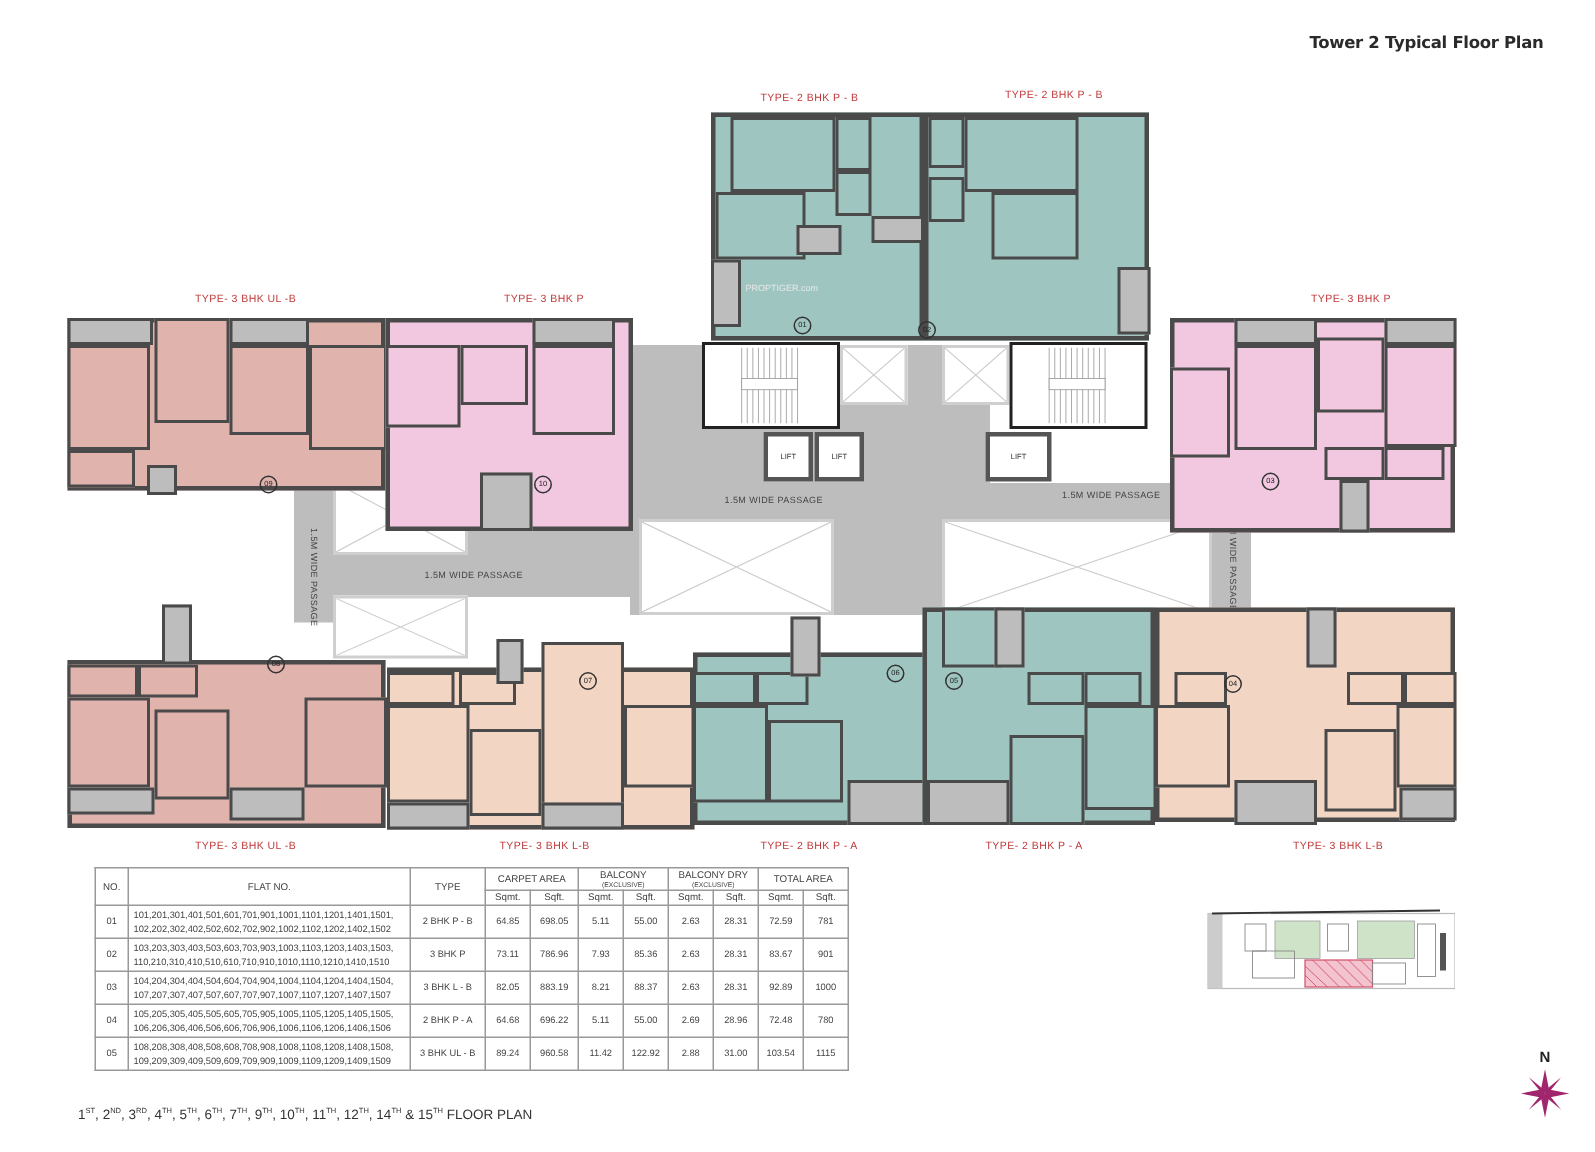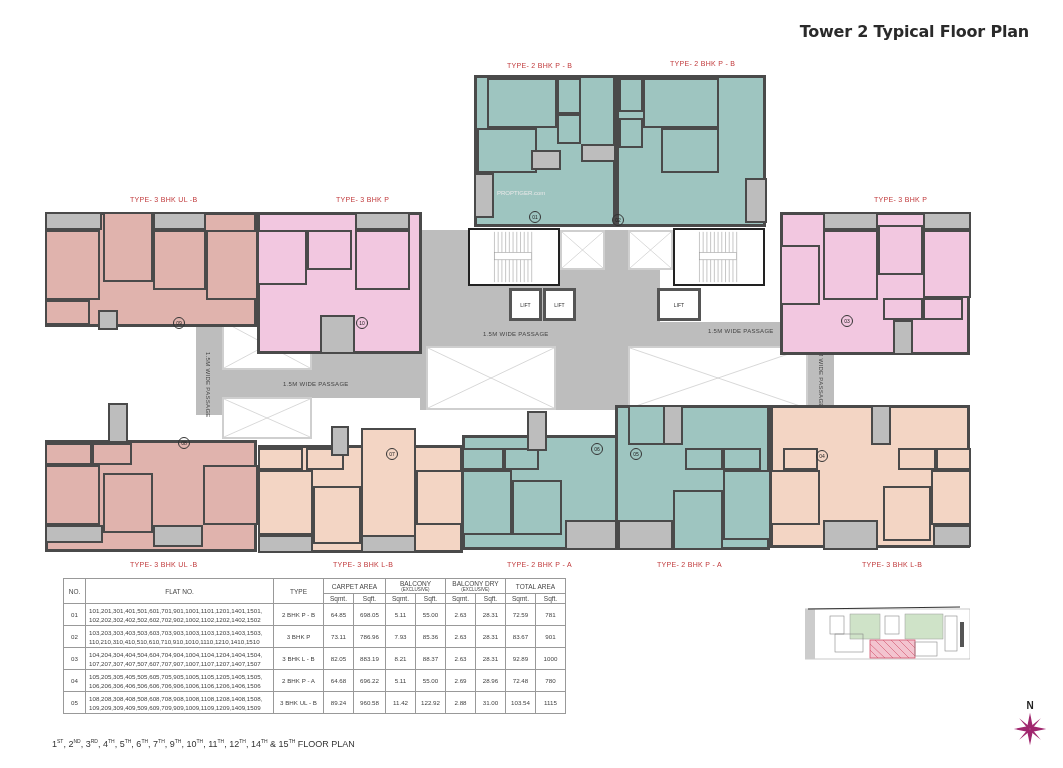--- a/index.html
+++ b/index.html
@@ -1,17 +1,17 @@
 <!DOCTYPE html>
 <html><head>
 <meta charset="utf-8">
 <style>
   * { box-sizing: border-box; margin: 0; padding: 0; }
   body { width: 1063px; height: 768px; background: #ffffff; position: relative; overflow: hidden; font-family: "Liberation Sans", sans-serif; color: #333; }
-  .title { position: absolute; top: 22px; right: 34px; font-size: 16px; font-weight: bold; color: #2a2a2a; font-family: "DejaVu Sans", sans-serif; letter-spacing: -0.2px; }
+  .title { position: absolute; top: 22px; right: 34px; font-size: 11px; font-weight: bold; color: #2a2a2a; font-family: "DejaVu Sans", sans-serif; letter-spacing: -0.2px; }
   .type-label { position: absolute; font-size: 7px; color: #c0393b; letter-spacing: 0.3px; white-space: nowrap; }
   .passage { position: absolute; background: #bdbdbd; }
   .passage-label { position: absolute; font-size: 6px; color: #444; white-space: nowrap; letter-spacing: 0.3px; }
   .vlabel { writing-mode: vertical-rl; }
   .void { position: absolute; background: #fff; border: 2px solid #cfcfcf; }
   .void svg { width: 100%; height: 100%; display: block; }
   .unit { position: absolute; border: 3px solid #4a4a4a; }
   .room { position: absolute; border: 2px solid #4a4a4a; }
   .teal { background: #9ec5c0; }
   .pink { background: #f2c7e0; }

